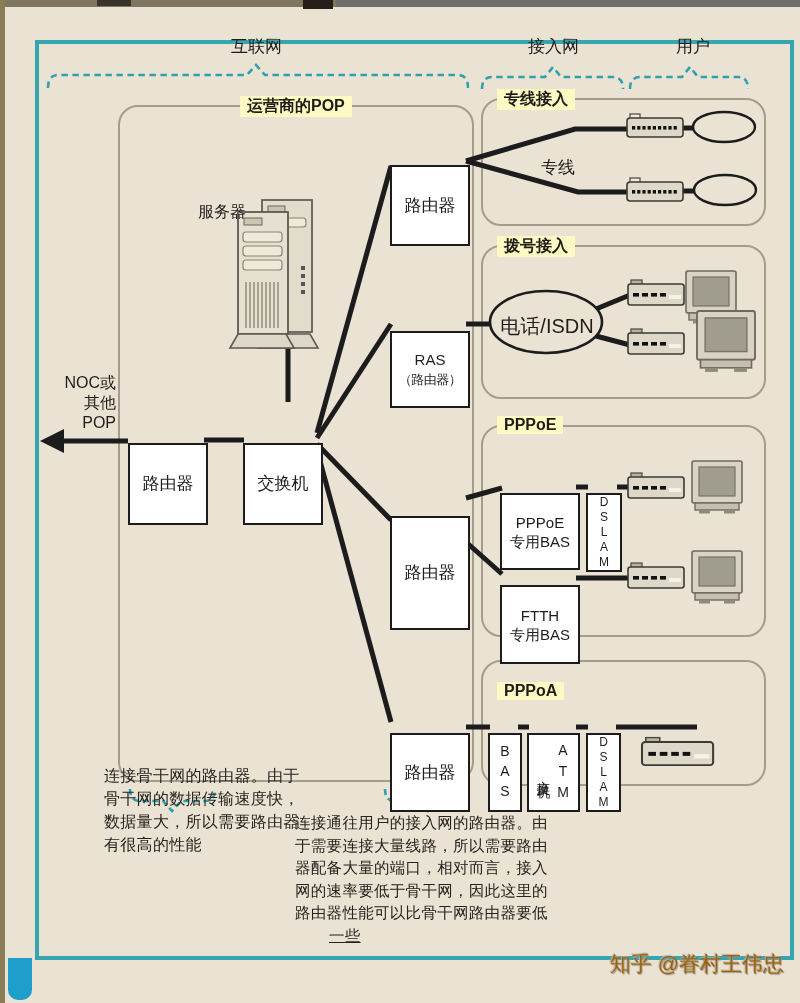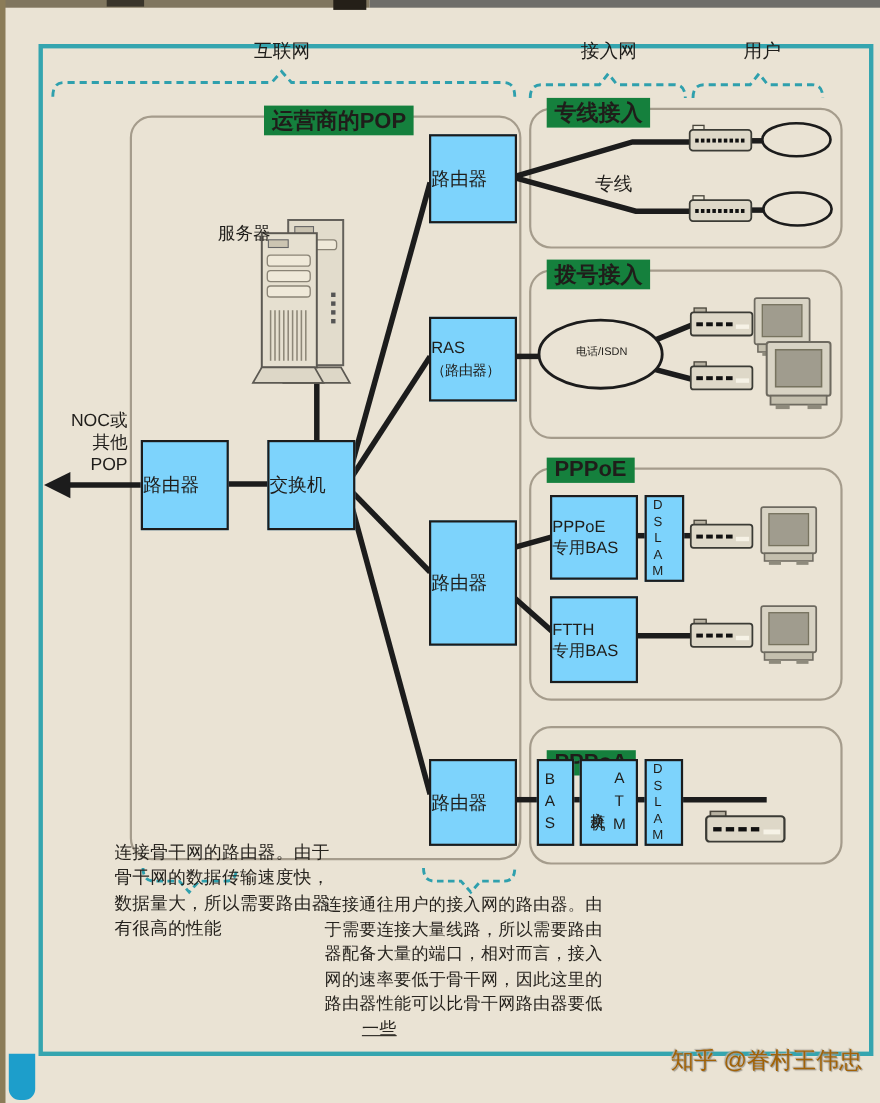--- a/index.html
+++ b/index.html
@@ -20,57 +20,57 @@
   .frame{left:35px;top:40px;width:751px;height:912px;border:4px solid #35a5af;}
   .blue-tab{left:8px;top:958px;width:24px;height:42px;background:#1d9ecb;border-radius:0 0 10px 10px;}
   
   .gbox{border:2.5px solid #a59c8c;border-radius:20px;background:transparent;}
   .pop-rect{left:118px;top:105px;width:352px;height:673px;}
   .sec-dedicated{left:481px;top:98px;width:281px;height:124px;}
   .sec-dialup{left:481px;top:245px;width:281px;height:150px;}
   .sec-pppoe{left:481px;top:425px;width:281px;height:208px;}
   .sec-pppoa{left:481px;top:660px;width:281px;height:122px;}
   
-  .title{background:#15803d;padding:0 7px;font-weight:600;font-size:20px;white-space:nowrap;}
+  .title{background:#fef9c3;padding:0 7px;font-weight:600;font-size:16px;white-space:nowrap;}
   .pop-title{left:240px;top:96px;}
   .t-dedicated{left:497px;top:89px;}
   .t-dialup{left:497px;top:236px;}
   .t-pppoe{left:497px;top:416px;}
   .t-pppoa{left:497px;top:682px;}
   
   .lbl{font-size:17px;white-space:nowrap;}
   .lbl-internet{left:231px;top:35px;}
   .lbl-access{left:528px;top:35px;}
   .lbl-users{left:676px;top:35px;}
   .lbl-server{left:198px;top:202px;font-size:16px;}
   .lbl-line{left:541px;top:156px;}
   .lbl-noc{left:50px;top:373px;width:66px;text-align:right;font-size:16px;line-height:20px;}
   
-  .node{border:2.5px solid #1c1c1c;background:#7dd3fc;display:flex;flex-direction:column;
-        align-items:flex-start;justify-content:center;font-size:17px;text-align:center;line-height:20px;}
+  .node{border:2.5px solid #1c1c1c;background:#ffffff;display:flex;flex-direction:column;
+        align-items:center;justify-content:center;font-size:17px;text-align:center;line-height:20px;margin-top:43px;}
   .b-router-l{left:128px;top:400px;width:76px;height:78px;}
   .b-switch{left:243px;top:400px;width:76px;height:78px;}
   .b-router1{left:390px;top:122px;width:76px;height:77px;}
   .b-ras{left:390px;top:288px;width:76px;height:73px;font-size:15px;}
   .b-ras .sub{font-size:13px;letter-spacing:-0.5px;}
   .b-router3{left:390px;top:473px;width:76px;height:110px;}
   .b-router4{left:390px;top:690px;width:76px;height:75px;}
   .b-bas1{left:500px;top:450px;width:76px;height:73px;font-size:15px;line-height:19px;}
   .b-bas2{left:500px;top:542px;width:76px;height:75px;font-size:15px;line-height:19px;}
   .b-dslam1{left:586px;top:450px;width:32px;height:75px;}
   .b-dslam2{left:586px;top:690px;width:31px;height:75px;}
   .b-pbas{left:488px;top:690px;width:30px;height:75px;}
   .b-atm{left:527px;top:690px;width:49px;height:75px;}
   .vtext{writing-mode:vertical-rl;text-orientation:upright;}
   .dslam-t{font-size:12px;letter-spacing:1px;}
   .bas-t{font-size:14px;letter-spacing:4px;}
   .atm-col{position:absolute;top:50%;transform:translateY(-50%);}
   .atm-a{right:5px;font-size:14px;letter-spacing:5px;}
   .atm-s{left:4px;font-size:13.5px;letter-spacing:2px;}
-  .ellipse-lbl{left:492px;top:313px;width:110px;text-align:center;font-size:10px;}
+  .ellipse-lbl{left:492px;top:313px;width:110px;text-align:center;font-size:20px;}
   
   .note{font-size:16px;line-height:23px;color:#26231e;letter-spacing:0.3px;}
   .note-left{left:76px;top:764px;width:196px;margin-left:28px;}
   .note-right{left:295px;top:812px;width:262px;font-size:15.5px;line-height:22.5px;}
   .u{text-decoration:underline;margin-left:34px;}
   .watermark{right:16px;top:950px;font-size:21px;color:#a16207;
              text-shadow:1px 1px 1px #9a958b, -1px -1px 1px #b5b0a6;white-space:nowrap;}
   svg{position:absolute;left:0;top:0;}
 </style>
 </head>

